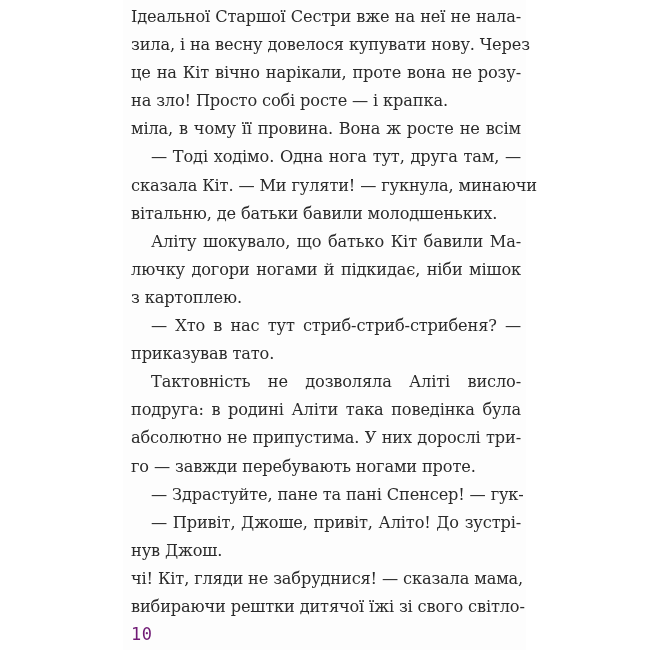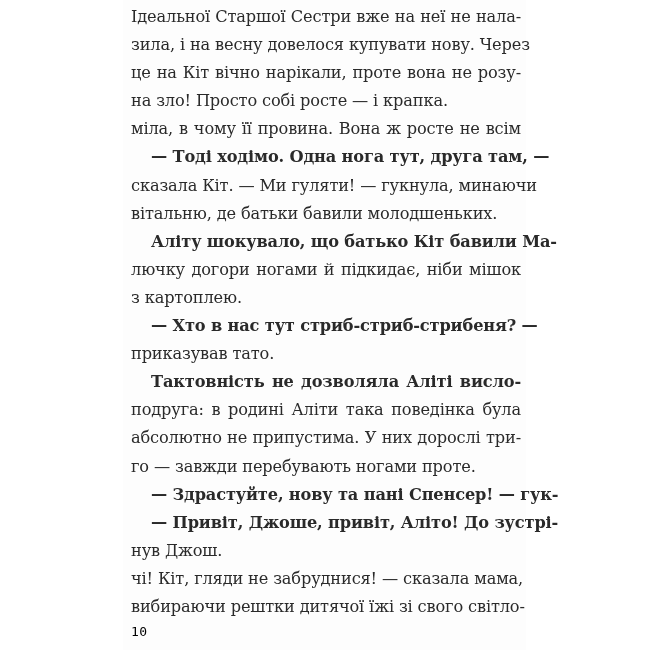--- a/index.html
+++ b/index.html
@@ -8,26 +8,26 @@
       position: absolute; left: 123px; top: 0; width: 403px; height: 650px;
       background: #fdfdfd;
     }
     .text {
       position: absolute; left: 131px; top: 3px; width: 390px;
       font-family: "DejaVu Serif", "Liberation Serif", serif;
       font-size: 16.2px; line-height: 28.1px; color: #2a2a2a;
       letter-spacing: -0.15px;
     }
     .line { white-space: nowrap; height: 28.1px; }
-    .line.indent { padding-left: 20px; font-weight: bold; }
+    .line.indent { padding-left: 20px; }
     .line.justify { text-align: justify; text-align-last: justify; }
     .page-number {
       position: absolute; left: 131px; top: 624px;
       font-family: "DejaVu Sans Mono", "Liberation Mono", monospace;
-      font-size: 13px; color: #000000; letter-spacing: 0.5px;
+      font-size: 17px; color: #701a75; letter-spacing: 0.5px;
     }
   </style>
 </head>
 <body>
 
 <div class="page"></div>
 
 <div class="text" id="body-text">
   <div class="line justify">Ідеальної Старшої Сестри вже на неї не нала-</div>
   <div class="line justify">зила, і на весну довелося купувати нову. Через</div>
@@ -39,21 +39,21 @@
   <div class="line">вітальню, де батьки бавили молодшеньких.</div>
   <div class="line indent justify">Аліту шокувало, що батько Кіт бавили Ма-</div>
   <div class="line justify">лючку догори ногами й підкидає, ніби мішок</div>
   <div class="line">з картоплею.</div>
   <div class="line indent justify">— Хто в нас тут стриб-стриб-стрибеня? —</div>
   <div class="line">приказував тато.</div>
   <div class="line indent justify">Тактовність не дозволяла Аліті висло-</div>
   <div class="line justify">подруга: в родині Аліти така поведінка була</div>
   <div class="line justify">абсолютно не припустима. У них дорослі три-</div>
   <div class="line">го — завжди перебувають ногами проте.</div>
-  <div class="line indent justify">— Здрастуйте, нову та пані Спенсер! — гук-</div>
+  <div class="line indent justify">— Здрастуйте, пане та пані Спенсер! — гук-</div>
   <div class="line indent justify">— Привіт, Джоше, привіт, Аліто! До зустрі-</div>
   <div class="line">нув Джош.</div>
   <div class="line justify">чі! Кіт, гляди не забруднися! — сказала мама,</div>
   <div class="line justify">вибираючи рештки дитячої їжі зі свого світло-</div>
 
 </div>
 
 <div class="page-number">10</div>
 
 </body></html>

